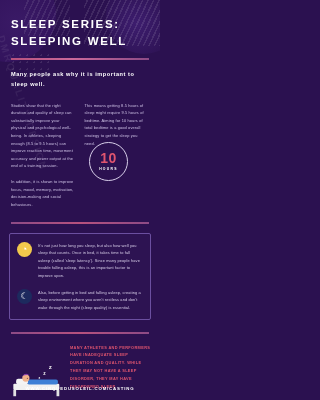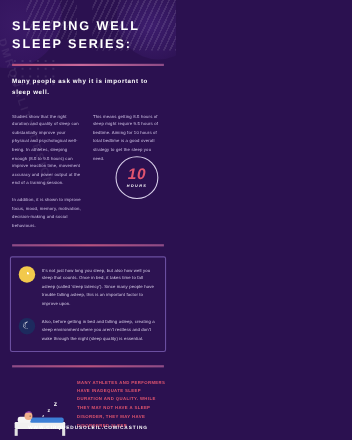--- a/index.html
+++ b/index.html
@@ -69,21 +69,21 @@
 
   
   .cols { display:flex; gap:9px; padding:12px 11px 0 11px; position:relative; }
   .col { flex:1; }
   .body-p {
     font-size:3.9px; line-height:1.95; color:#cfc3e6; letter-spacing:.14px;
   }
   .body-p + .body-p { margin-top:8px; }
 
   
-  .badge-wrap { position:absolute; right:16px; top:52px;font-style:italic; }
+  .badge-wrap { position:absolute; right:32px; top:52px; }
   .badge {
     width:39px; height:39px; border-radius:50%;
     border:1.3px solid #d6cde8;
     display:flex; flex-direction:column; align-items:center; justify-content:center;
   }
   .badge-num {
     font-size:14px; font-weight:700; line-height:1; color:#e0556f; letter-spacing:.5px;
   }
   .badge-unit {
     font-size:3.4px; font-weight:700; letter-spacing:1.3px;
@@ -136,22 +136,22 @@
 
   <div class="blob-tl"></div>
   <div class="blob-tr"></div>
   <div class="stripes-tr"></div>
   <div class="stripes-tl"></div>
   <div class="dots"></div>
   <div class="watermark">DMRQUALITY DESIGN</div>
 
   <div class="header">
     <div class="title">
+      <div>SLEEP SERIES:</div>
       <div>SLEEPING WELL</div>
-      <div>SLEEP SERIES:</div>
     </div>
     <div class="rule"></div>
     <div class="subtitle">Many people ask why it is important to sleep well.</div>
   </div>
 
   <div class="cols">
     <div class="col">
       <p class="body-p">Studies show that the right duration and quality of sleep can substantially improve your physical and psychological well-being. In athletes, sleeping enough (8.5 to 9.5 hours) can improve reaction time, movement accuracy and power output at the end of a training session.</p>
       <p class="body-p">In addition, it is shown to improve focus, mood, memory, motivation, decision-making and social behaviours.</p>
     </div>

